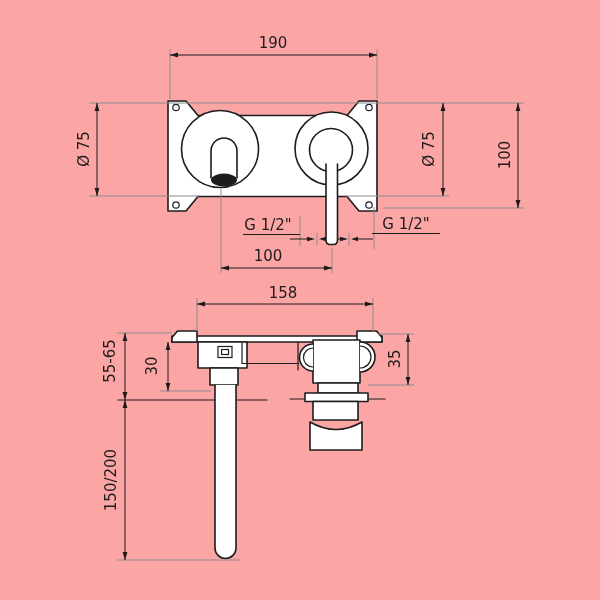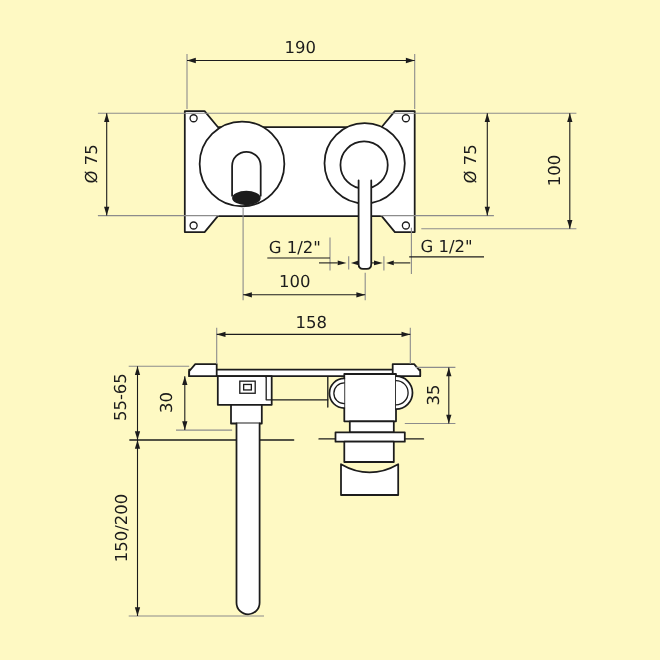--- a/index.html
+++ b/index.html
@@ -1,16 +1,16 @@
 <!DOCTYPE html>
 <html><head>
 <meta charset="utf-8">
 <style>
   html,body{margin:0;padding:0;background:#ffffff;}
-  .stage{position:relative;width:600px;height:600px;background:#fef9c3;overflow:hidden;}
+  .stage{position:relative;width:600px;height:600px;background:#fca5a5;overflow:hidden;}
   svg{display:block;}
   .olf  {stroke:#1c1c1c;stroke-width:1.6;fill:#ffffff;stroke-linejoin:round;stroke-linecap:round;}
   .olt  {stroke:#1c1c1c;stroke-width:1.2;fill:none;stroke-linecap:round;}
   .dim  {stroke:#1c1c1c;stroke-width:1;fill:none;}
   .ext  {stroke:#8c8c8c;stroke-width:1;fill:none;}
   .arr  {fill:#1c1c1c;stroke:none;}
   .ink  {fill:#1c1c1c;stroke:none;}
   text  {font-family:"DejaVu Sans","Liberation Sans",sans-serif;font-size:15px;fill:#1c1c1c;}
 </style>
 </head>

